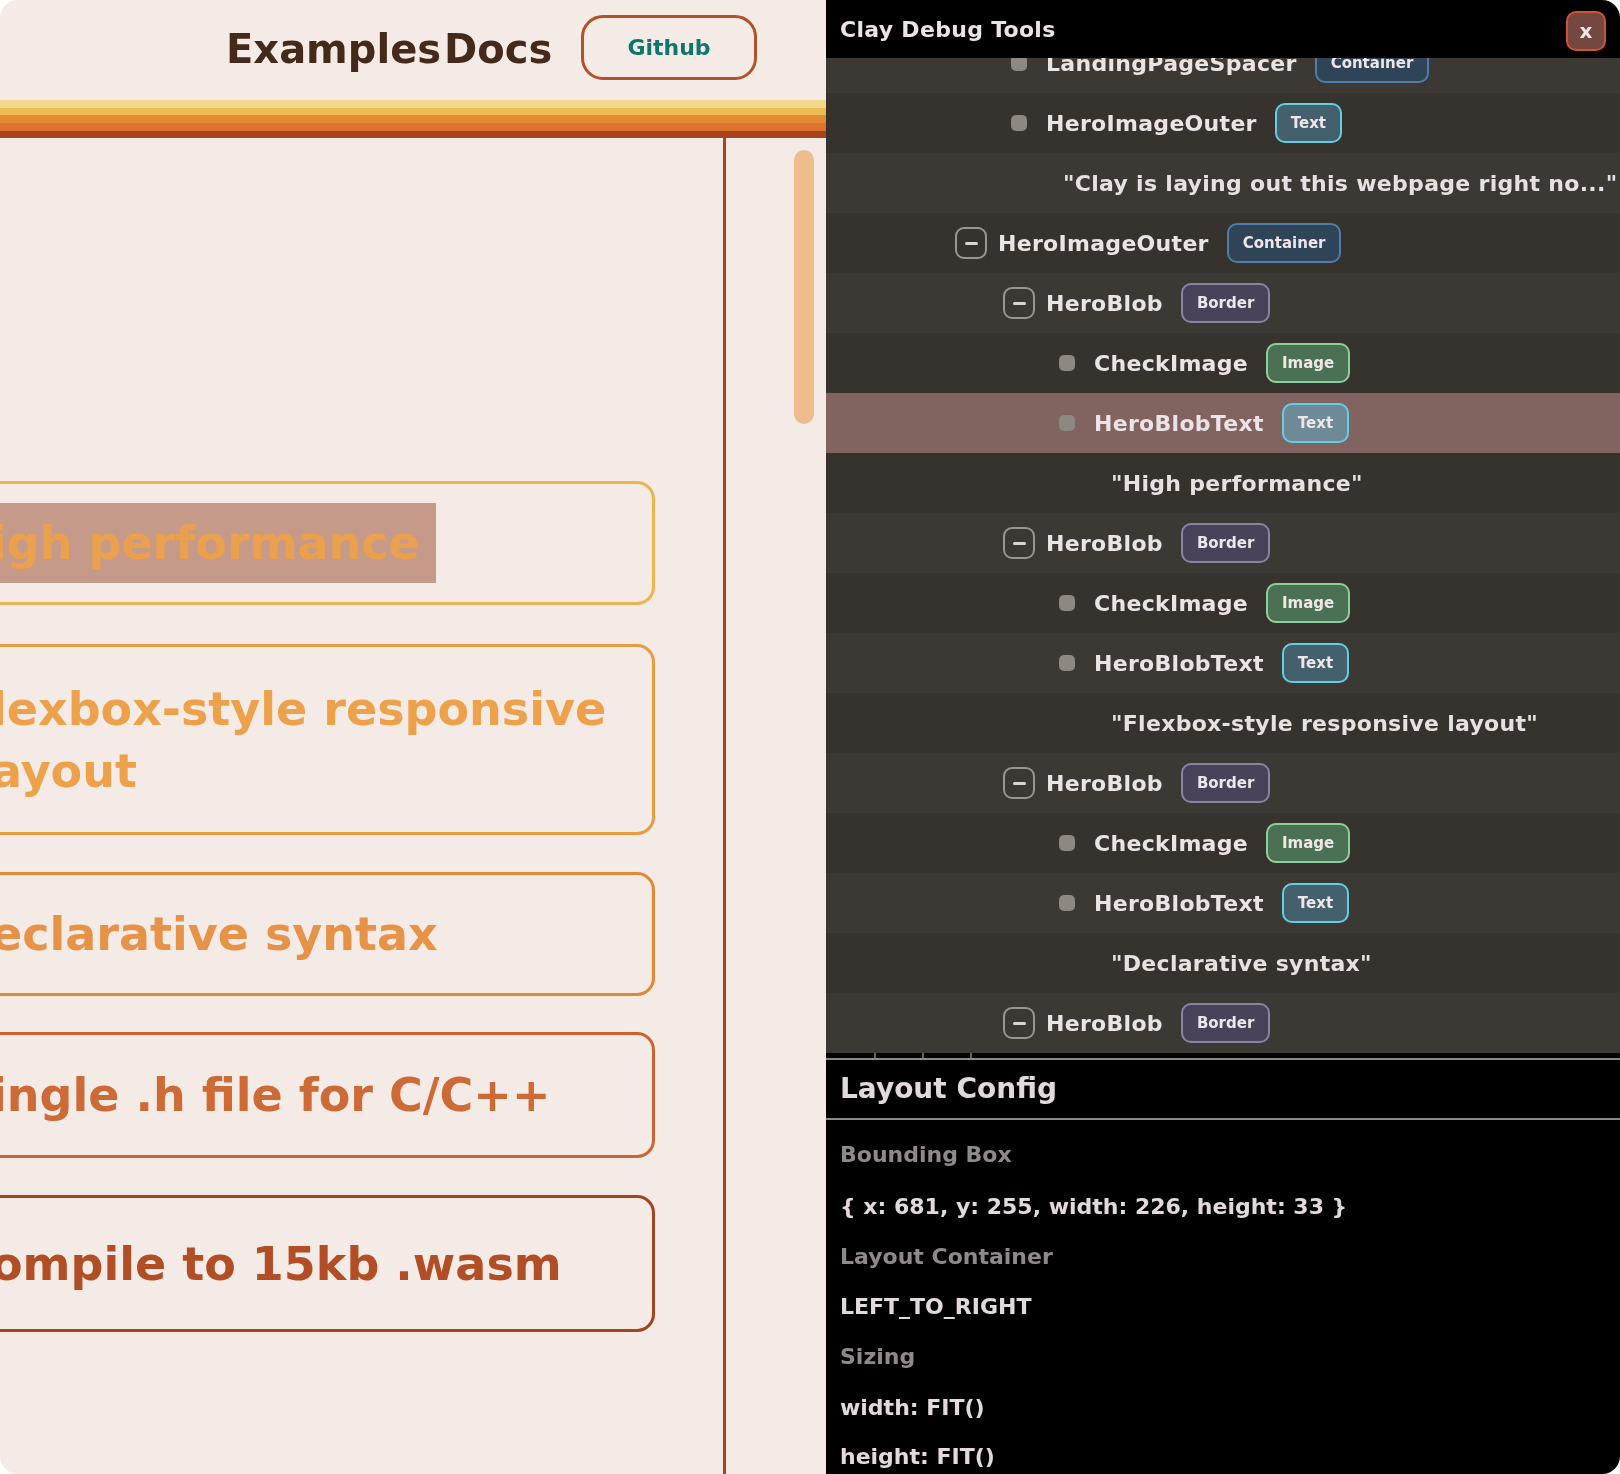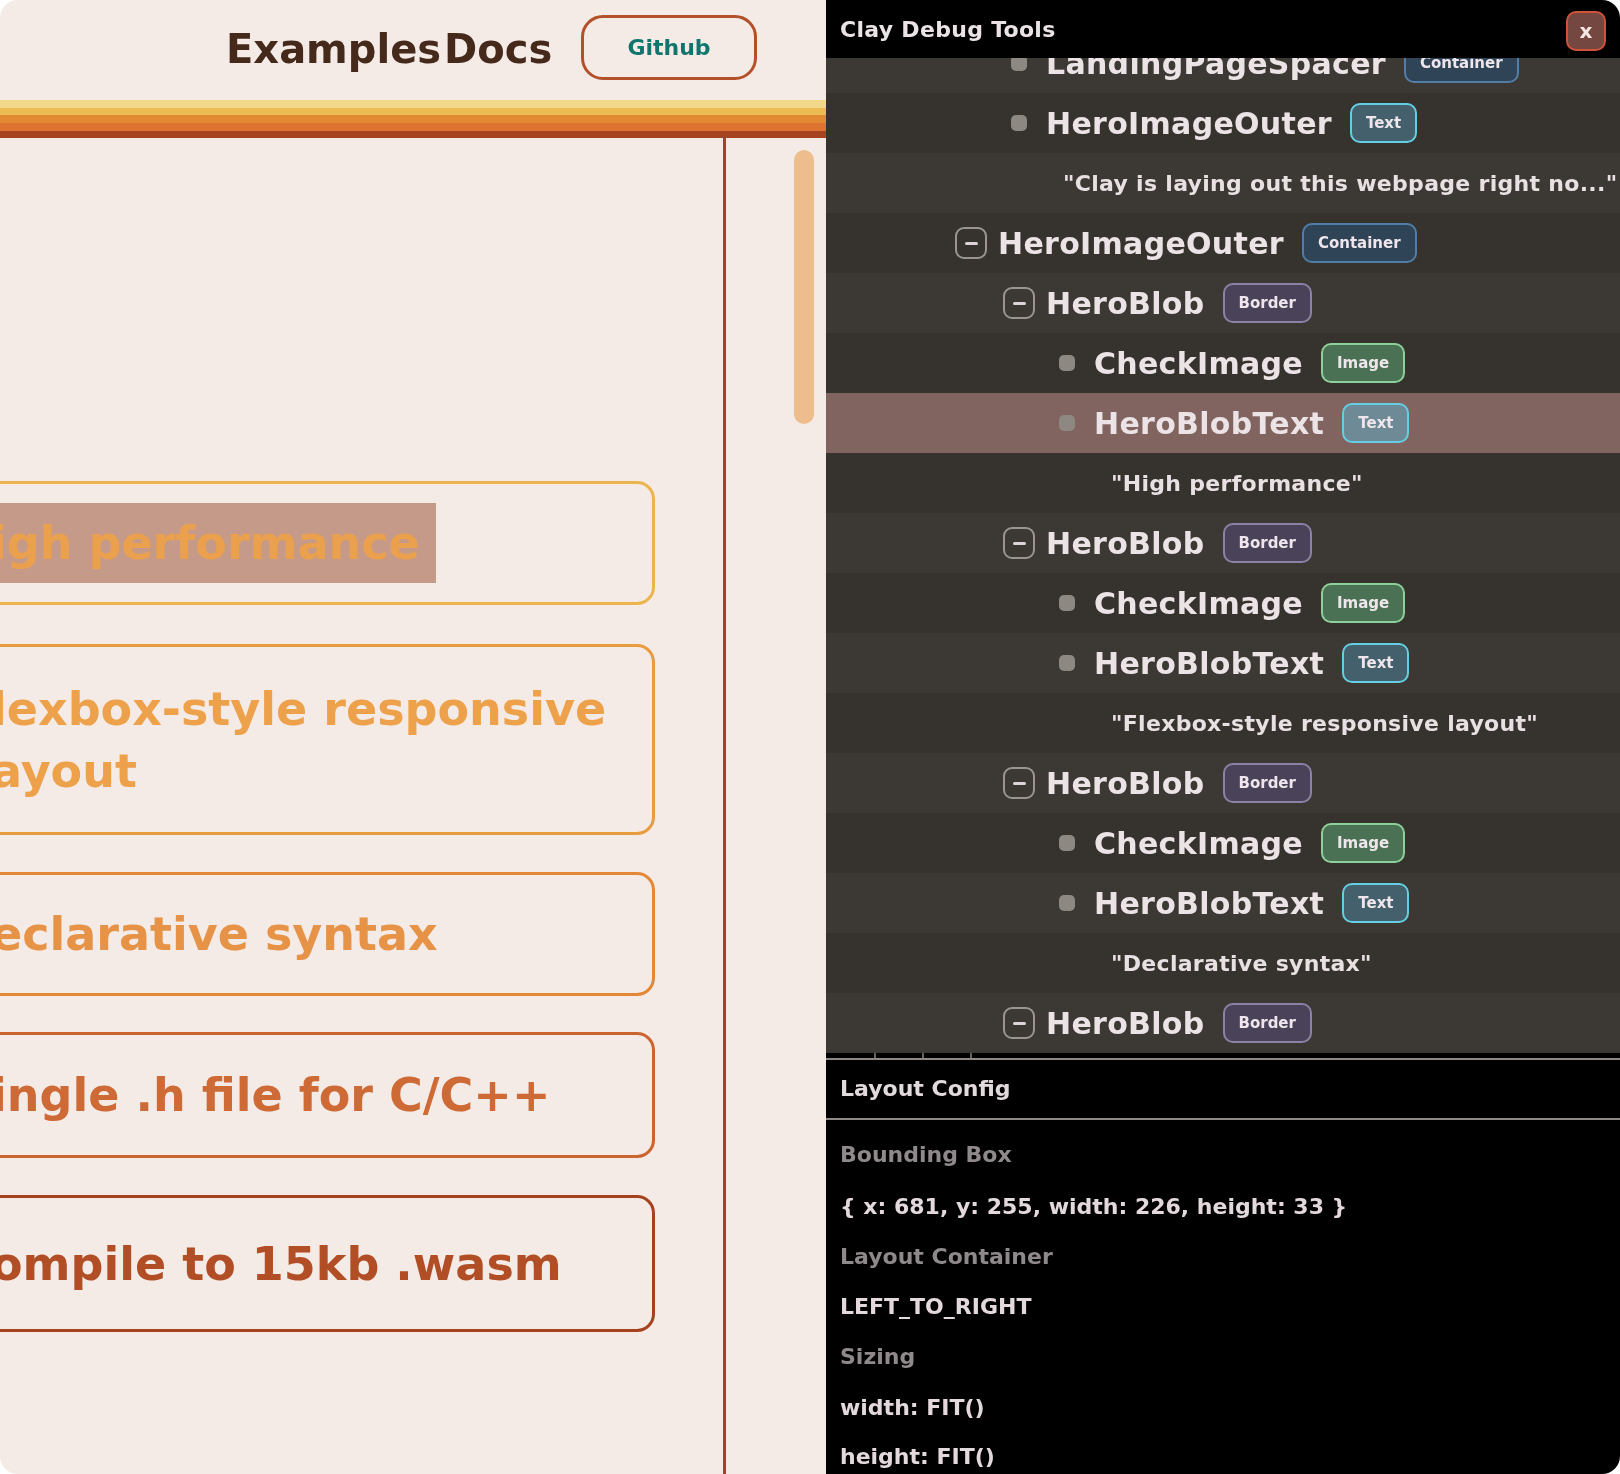--- a/index.html
+++ b/index.html
@@ -30,27 +30,27 @@
     display:flex;align-items:center;justify-content:center;cursor:pointer;line-height:1;}
   .hsep{position:absolute;left:0;width:100%;height:2px;background:#8e8884;}
   .tree{position:absolute;left:0;top:58px;width:100%;height:1000px;overflow:hidden;}
   .guide{position:absolute;width:2px;background:rgba(190,182,176,.55);}
   .trow{position:absolute;left:0;width:100%;height:60px;display:flex;align-items:center;}
   .marker{width:32px;height:32px;flex:0 0 32px;display:flex;align-items:center;justify-content:center;}
   .expander{width:32px;height:32px;border:2px solid #9b948f;border-radius:9px;display:flex;
     align-items:center;justify-content:center;cursor:pointer;}
   .expander .minus{width:13px;height:3px;background:#ddd4d7;border-radius:2px;}
   .bullet{width:16px;height:16px;border-radius:5px;background:#8e8882;}
-  .tlabel{margin-left:11px;font-size:30px;font-weight:600;letter-spacing:.3px;color:#ece3e6;white-space:nowrap;}
+  .tlabel{margin-left:11px;font-size:22px;font-weight:600;letter-spacing:.3px;color:#ece3e6;white-space:nowrap;}
   .badge{margin-left:18px;height:40px;padding:0 14px;border-radius:10px;border:2px solid;
     display:flex;align-items:center;font-size:15px;font-weight:700;color:#eee6ea;white-space:nowrap;}
   .quote{font-size:22px;font-weight:600;letter-spacing:.3px;color:#e9e0e3;white-space:nowrap;}
   .config-title-row{position:absolute;left:0;top:1058px;width:100%;height:60px;}
   .config-title{position:absolute;left:14px;top:0;height:60px;display:flex;align-items:center;
-    font-size:22px;font-weight:600;color:#e2d9dc;}
+    font-size:28px;font-weight:600;color:#e2d9dc;}
   .config-selected{position:absolute;right:13px;top:0;height:60px;display:flex;align-items:center;
     font-size:22px;font-weight:600;color:#8d8588;}
   .config-body{position:absolute;left:0;top:1118px;width:100%;height:356px;}
   .cline{position:absolute;left:14px;height:30px;line-height:30px;font-size:22px;font-weight:600;white-space:nowrap;}
   .cline.label{color:#90898b;}
   .cline.value{color:#e3d9dc;}
 </style>
 </head>
 <body>
 

